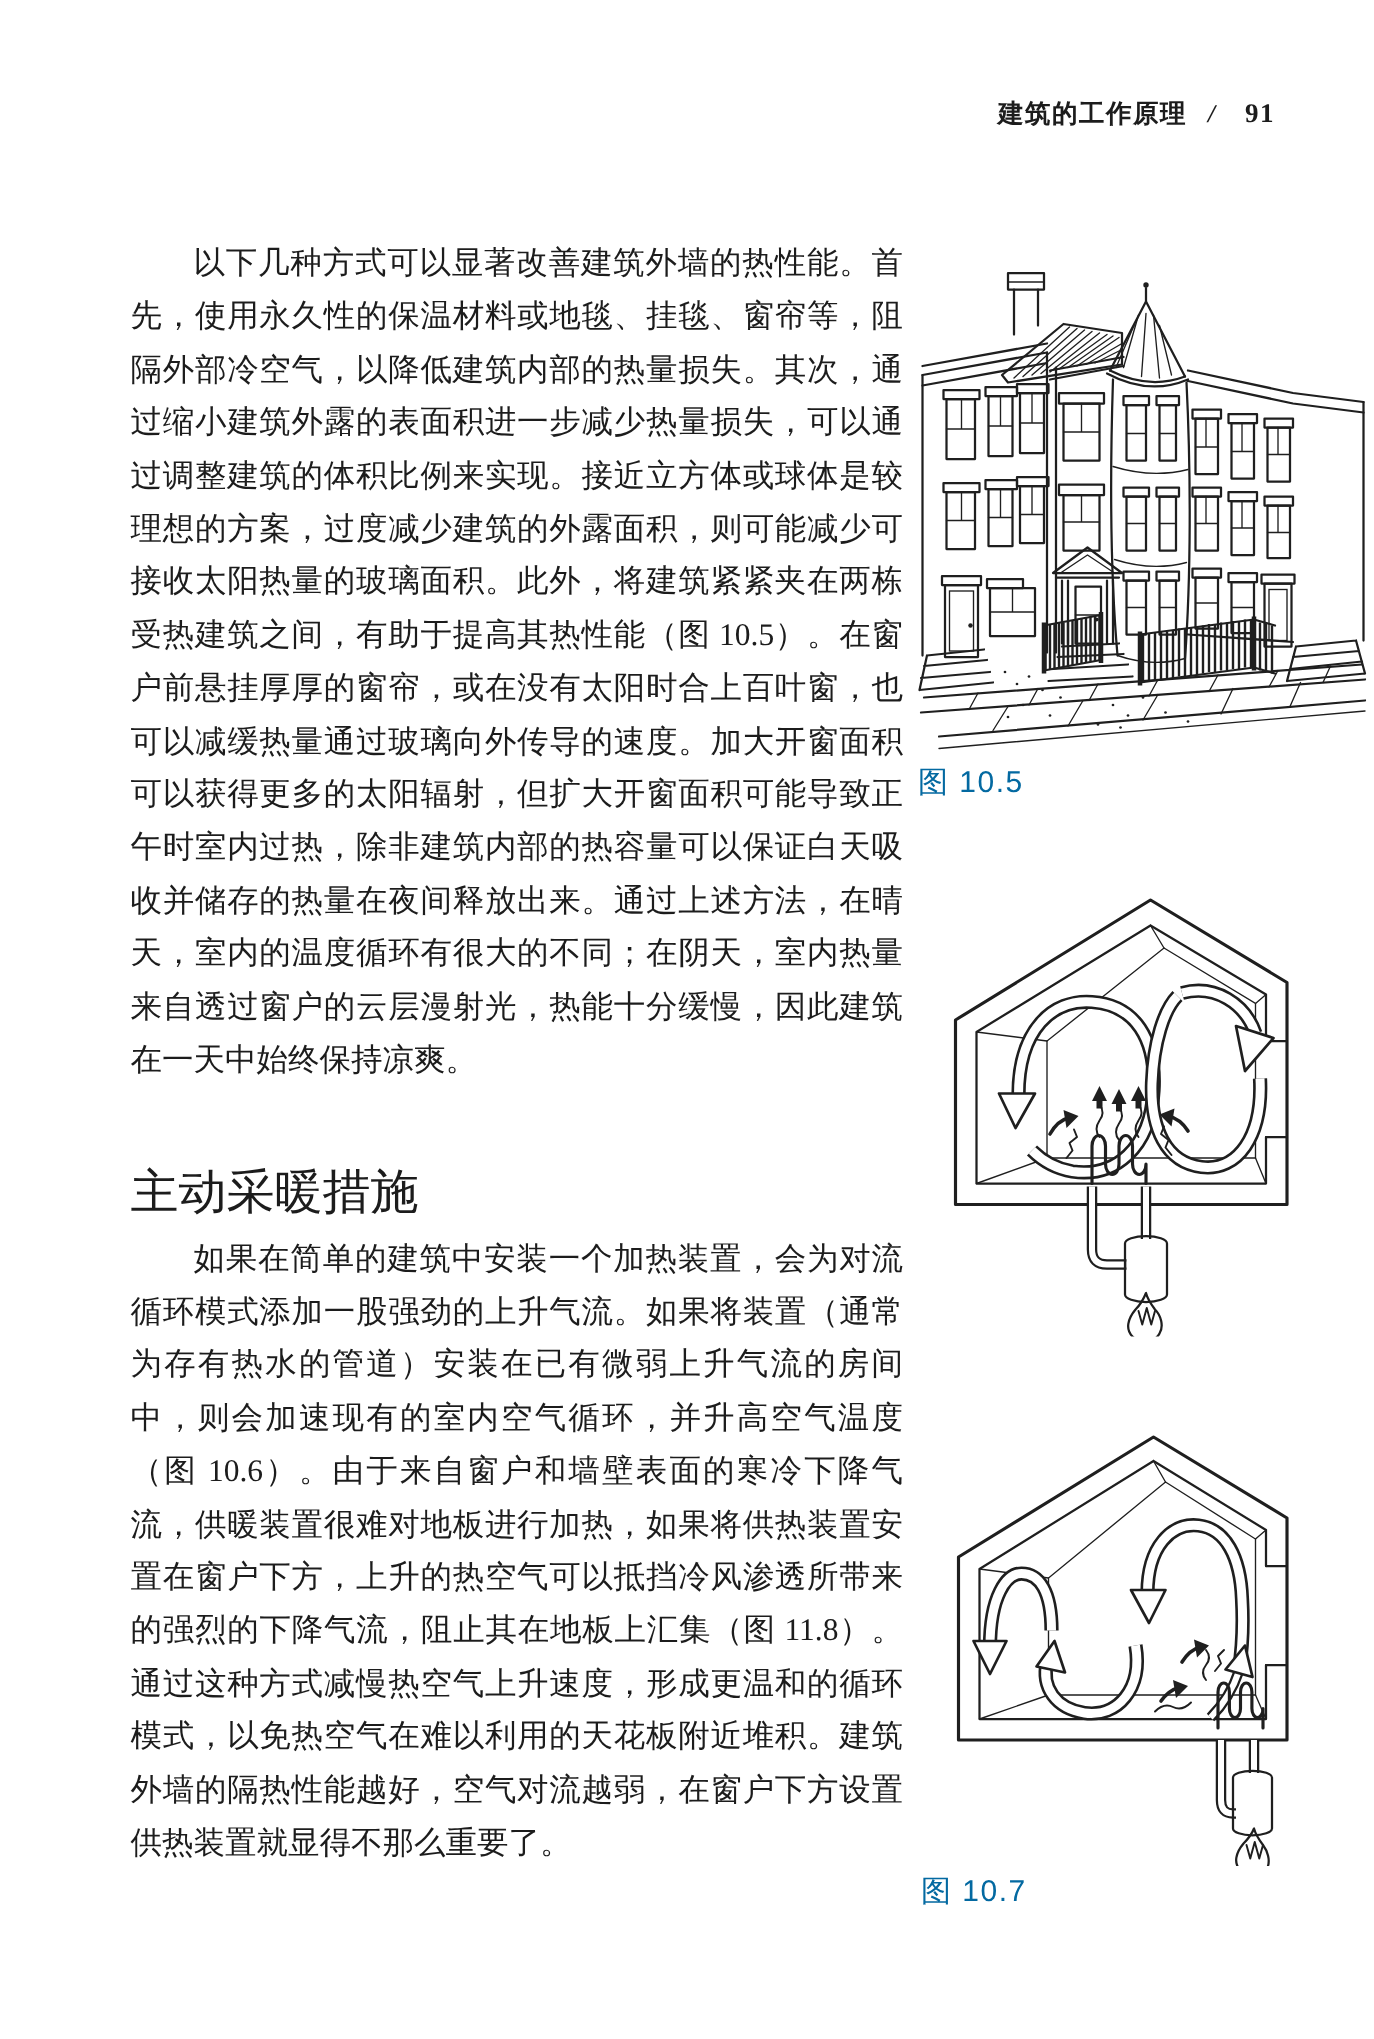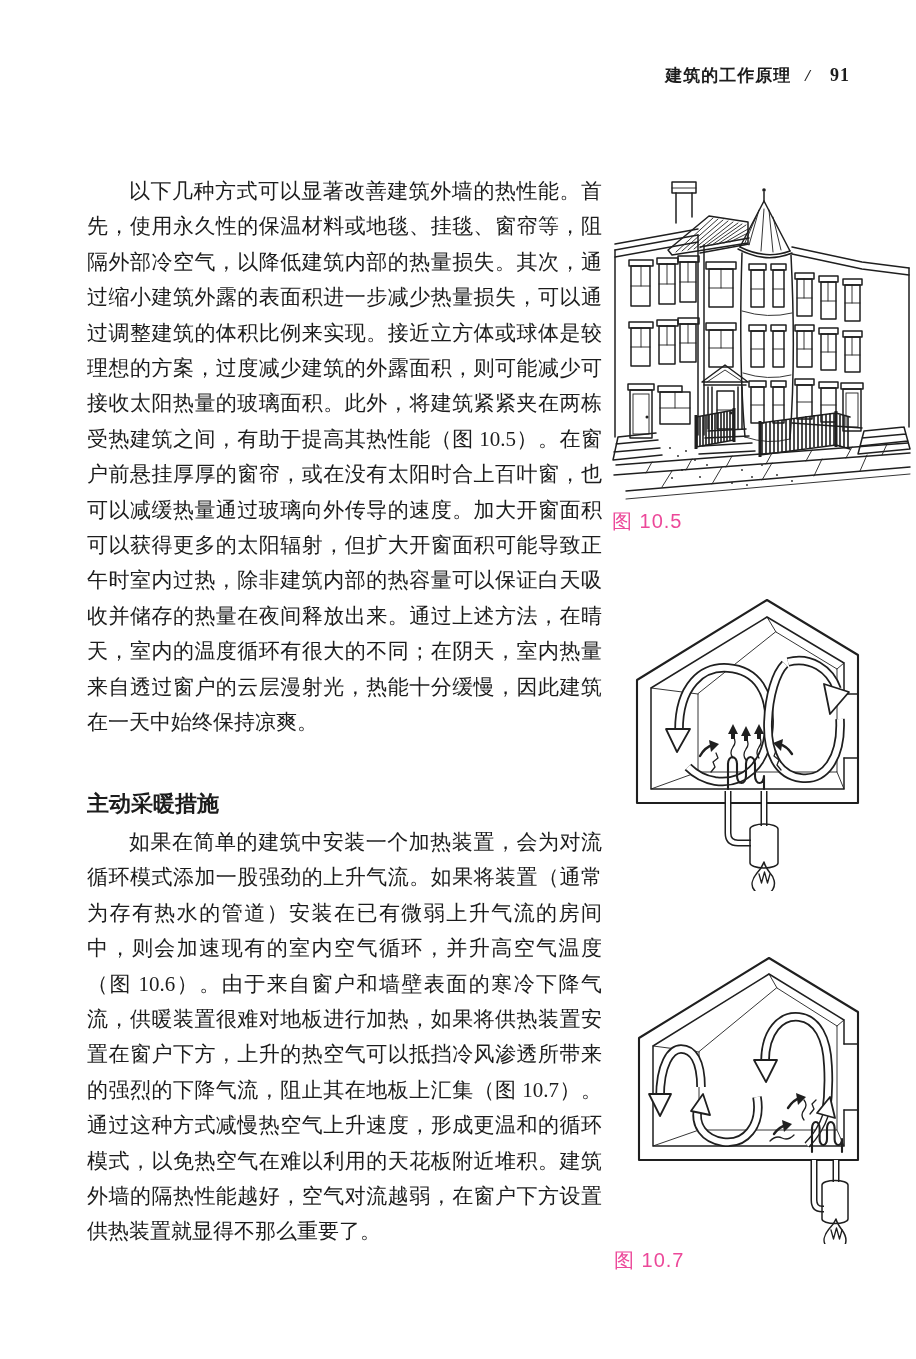--- a/index.html
+++ b/index.html
@@ -16,36 +16,36 @@
   .page-header{
     position:absolute;top:64px;left:0;right:66px;
     display:flex;justify-content:flex-end;align-items:baseline;
     font-weight:bold;font-size:17px;
   }
   .page-header .rt{letter-spacing:1px;}
   .page-header .sep{margin:0 14px 0 14px;font-style:italic;}
   .page-header .pn{margin-left:6px;font-size:18px;letter-spacing:1px;}
   
   .text-col{
-    position:absolute;left:87px;top:174px;width:515px;
+    position:absolute;left:87px;top:158px;width:515px;
     font-size:21px;line-height:35.4px;
     text-align:justify;text-justify:inter-ideograph;
   }
   .text-col p{margin:0;text-indent:2em;}
   .text-col h2{
     font-family:"Liberation Sans","DejaVu Sans",sans-serif;
-    font-size:22px;font-weight:bold;
+    font-size:32px;font-weight:normal;
     margin:49px 0 8px 0;line-height:1.25;
   }
   
   figure{position:absolute;margin:0;padding:0;}
   figure svg{display:block;}
   figcaption{
     font-family:"Liberation Sans","DejaVu Sans",sans-serif;
-    font-size:20px;color:#ec4899;letter-spacing:1px;margin-top:3px;
+    font-size:20px;color:#0369a1;letter-spacing:1px;margin-top:3px;
   }
   .fig5{left:612px;top:165px;}
   .fig6{left:616px;top:586px;}
   .fig7{left:614px;top:948px;}
   
   .ink{stroke:#1f1f1f;fill:none;stroke-width:1.5;stroke-linecap:round;stroke-linejoin:round;}
   .ink2{stroke:#1f1f1f;fill:none;stroke-width:2.1;stroke-linecap:round;stroke-linejoin:round;}
   .thin{stroke:#1f1f1f;fill:none;stroke-width:0.9;stroke-linecap:round;}
   .sq{stroke:#1f1f1f;fill:none;stroke-width:1.3;stroke-linecap:round;stroke-linejoin:round;}
   .tube-o{stroke:#1f1f1f;fill:none;stroke-width:9.5;stroke-linecap:butt;}
@@ -64,21 +64,21 @@
 
   <header class="page-header">
     <span class="rt">建筑的工作原理</span>
     <span class="sep">/</span>
     <span class="pn">91</span>
   </header>
 
   <main class="text-col">
     <p>以下几种方式可以显著改善建筑外墙的热性能。首先，使用永久性的保温材料或地毯、挂毯、窗帘等，阻隔外部冷空气，以降低建筑内部的热量损失。其次，通过缩小建筑外露的表面积进一步减少热量损失，可以通过调整建筑的体积比例来实现。接近立方体或球体是较理想的方案，过度减少建筑的外露面积，则可能减少可接收太阳热量的玻璃面积。此外，将建筑紧紧夹在两栋受热建筑之间，有助于提高其热性能（图 10.5）。在窗户前悬挂厚厚的窗帘，或在没有太阳时合上百叶窗，也可以减缓热量通过玻璃向外传导的速度。加大开窗面积可以获得更多的太阳辐射，但扩大开窗面积可能导致正午时室内过热，除非建筑内部的热容量可以保证白天吸收并储存的热量在夜间释放出来。通过上述方法，在晴天，室内的温度循环有很大的不同；在阴天，室内热量来自透过窗户的云层漫射光，热能十分缓慢，因此建筑在一天中始终保持凉爽。</p>
     <h2>主动采暖措施</h2>
-    <p>如果在简单的建筑中安装一个加热装置，会为对流循环模式添加一股强劲的上升气流。如果将装置（通常为存有热水的管道）安装在已有微弱上升气流的房间中，则会加速现有的室内空气循环，并升高空气温度（图 10.6）。由于来自窗户和墙壁表面的寒冷下降气流，供暖装置很难对地板进行加热，如果将供热装置安置在窗户下方，上升的热空气可以抵挡冷风渗透所带来的强烈的下降气流，阻止其在地板上汇集（图 10.7）。通过这种方式减慢热空气上升速度，形成更温和的循环模式，以免热空气在难以利用的天花板附近堆积。建筑外墙的隔热性能越好，空气对流越弱，在窗户下方设置供热装置就显得不那么重要了。</p>
+    <p>如果在简单的建筑中安装一个加热装置，会为对流循环模式添加一股强劲的上升气流。如果将装置（通常为存有热水的管道）安装在已有微弱上升气流的房间中，则会加速现有的室内空气循环，并升高空气温度（图 10.6）。由于来自窗户和墙壁表面的寒冷下降气流，供暖装置很难对地板进行加热，如果将供热装置安置在窗户下方，上升的热空气可以抵挡冷风渗透所带来的强烈的下降气流，阻止其在地板上汇集（图 11.8）。通过这种方式减慢热空气上升速度，形成更温和的循环模式，以免热空气在难以利用的天花板附近堆积。建筑外墙的隔热性能越好，空气对流越弱，在窗户下方设置供热装置就显得不那么重要了。</p>
   </main>
 
   <figure class="fig5">
     <svg width="300" height="340" viewBox="0 0 300 340">
 
       <g>
         <path class="ink" d="M3,79 L86,64"></path>
           <path class="ink" d="M3,85 L86,70"></path>
           <path class="ink" d="M3,92 L86,77"></path>
         <path class="ink" d="M3,85 V272"></path>

